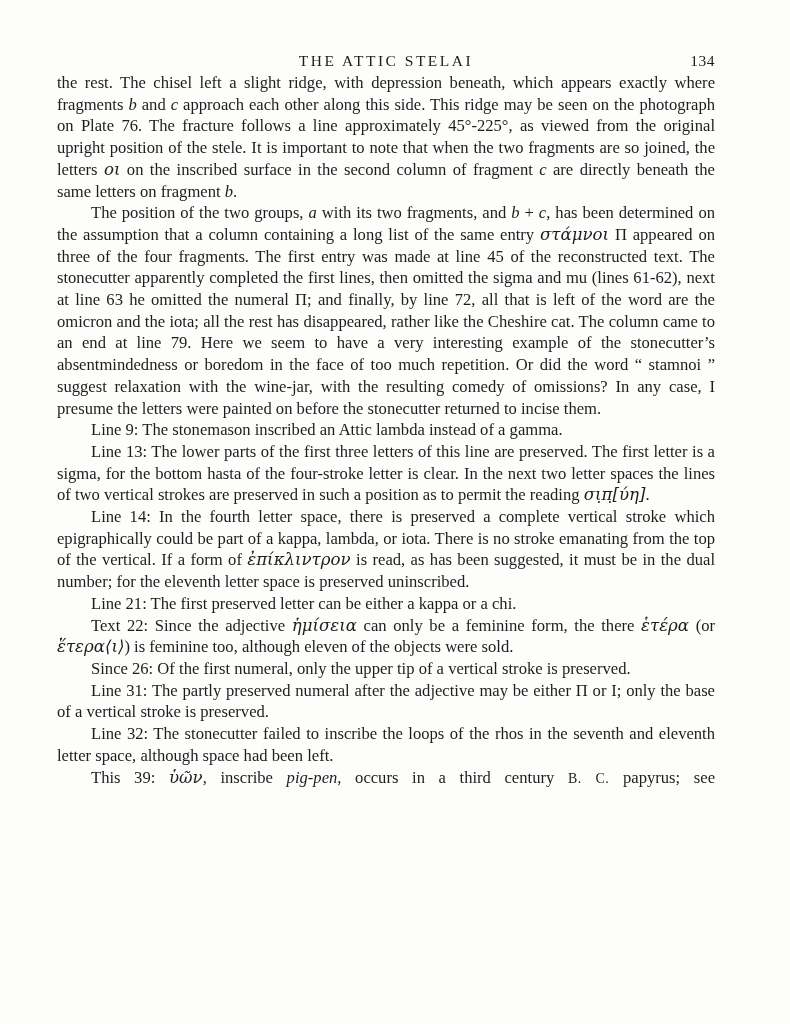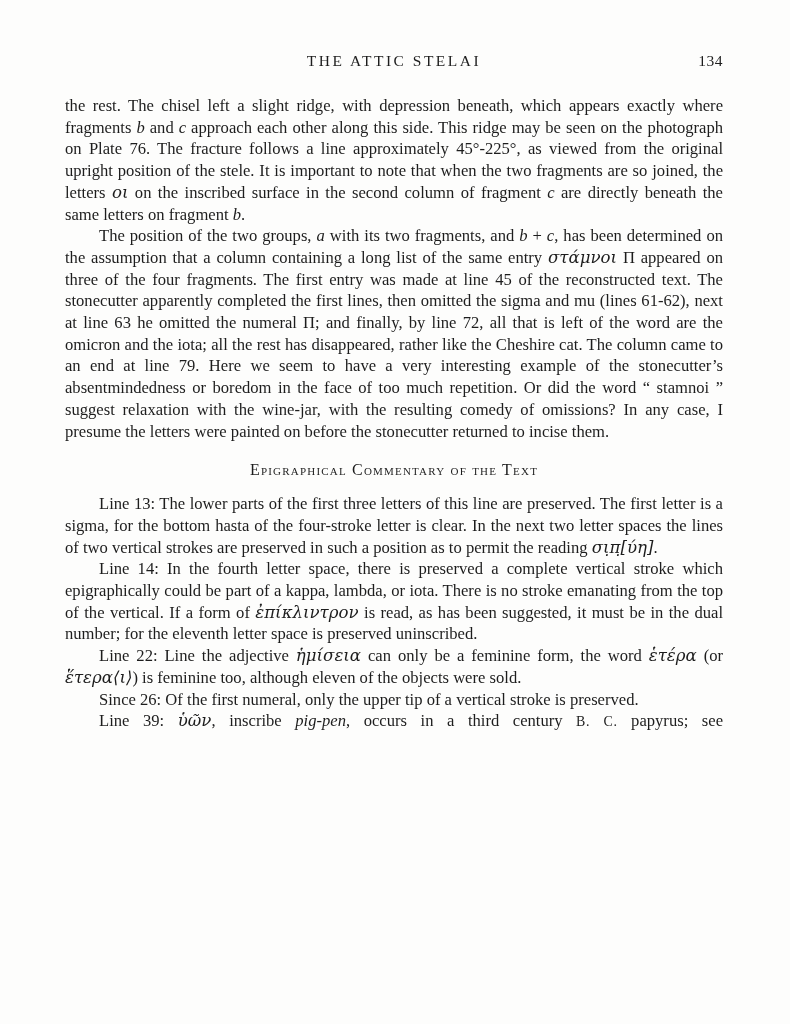--- a/index.html
+++ b/index.html
@@ -16,41 +16,41 @@
     color: var(--ink);
     overflow: hidden;
   }
   .page {
     position: absolute;
     inset: 0;
     background: var(--paper);
   }
   .content {
     position: absolute;
-    left: 65px;
+    left: 57px;
     top: 52px;
     width: 658px;
   }
   .running-header {
     position: relative;
     height: 20px;
     font-size: 15.5px;
   }
   .rh-title {
     display: block;
     text-align: center;
     letter-spacing: 2.5px;
   }
   .rh-page {
     position: absolute;
     right: 0;
     top: 0;
     letter-spacing: 0.5px;
   }
-  .intro-section { margin-top: 23px; }
+  .intro-section { }
   .para {
     font-size: 16.6px;
     line-height: 21.7px;
     text-align: justify;
     color: var(--ink);
   }
   .para.indent { text-indent: 34px; }
   .para.jlast { text-align-last: justify; }
   .it { font-style: italic; }
   .gk { font-style: italic; font-family: "DejaVu Serif", "Liberation Serif", serif; }
@@ -73,24 +73,27 @@
     <div class="running-header">
       <span class="rh-title">THE ATTIC STELAI</span>
       <span class="rh-page">134</span>
     </div>
 
     <div class="intro-section">
         <p class="para"><span>the rest.  The chisel left a slight ridge, with depression beneath, which appears exactly where fragments </span><span class="it">b</span><span> and </span><span class="it">c</span><span> approach each other along this side.  This ridge may be seen on the photograph on Plate 76.  The fracture follows a line approximately 45°-225°, as viewed from the original upright position of the stele.  It is important to note that when the two fragments are so joined, the letters </span><span class="gk">οι</span><span> on the inscribed surface in the second column of fragment </span><span class="it">c</span><span> are directly beneath the same letters on fragment </span><span class="it">b</span><span>.</span></p>
         <p class="para indent"><span>The position of the two groups, </span><span class="it">a</span><span> with its two fragments, and </span><span class="it">b</span><span> + </span><span class="it">c</span><span>, has been determined on the assumption that a column containing a long list of the same entry </span><span class="gk">στάμνοι</span><span> Π appeared on three of the four fragments.  The first entry was made at line 45 of the reconstructed text.  The stonecutter apparently completed the first lines, then omitted the sigma and mu (lines 61-62), next at line 63 he omitted the numeral Π; and finally, by line 72, all that is left of the word are the omicron and the iota; all the rest has disappeared, rather like the Cheshire cat.  The column came to an end at line 79.  Here we seem to have a very interesting example of the stonecutter’s absentmindedness or boredom in the face of too much repetition.  Or did the word “ stamnoi ” suggest relaxation with the wine-jar, with the resulting comedy of omissions?  In any case, I presume the letters were painted on before the stonecutter returned to incise them.</span></p>
       </div>
 
-    <h2 class="section-heading">Epigraphical Commentary of the Text</h2>
 
     <div class="commentary-section">
+        <p class="para indent"><span>Line 9:  The stonemason inscribed an Attic lambda instead of a gamma.</span></p>
         <p class="para indent"><span>Line 13:  The lower parts of the first three letters of this line are preserved.  The first letter is a sigma, for the bottom hasta of the four-stroke letter is clear.  In the next two letter spaces the lines of two vertical strokes are preserved in such a position as to permit the reading </span><span class="gk">σι̣π̣[ύη]</span><span>.</span></p>
         <p class="para indent"><span>Line 14:  In the fourth letter space, there is preserved a complete vertical stroke which epigraphically could be part of a kappa, lambda, or iota.  There is no stroke emanating from the top of the vertical.  If a form of </span><span class="gk">ἐπίκλιντρον</span><span> is read, as has been suggested, it must be in the dual number; for the eleventh letter space is preserved uninscribed.</span></p>
-        <p class="para indent"><span>Line 22:  Line the adjective </span><span class="gk">ἡμίσεια</span><span> can only be a feminine form, the word </span><span class="gk">ἑτέρα</span><span> (or </span><span class="gk">ἕτερα⟨ι⟩</span><span>) is feminine too, although eleven of the objects were sold.</span></p>
+        <p class="para indent"><span>Line 21:  The first preserved letter can be either a kappa or a chi.</span></p>
+        <p class="para indent"><span>Text 22:  Since the adjective </span><span class="gk">ἡμίσεια</span><span> can only be a feminine form, the there </span><span class="gk">ἑτέρα</span><span> (or </span><span class="gk">ἕτερα⟨ι⟩</span><span>) is feminine too, although eleven of the objects were sold.</span></p>
         <p class="para indent"><span>Since 26:  Of the first numeral, only the upper tip of a vertical stroke is preserved.</span></p>
-        <p class="para indent jlast"><span>Line 39:  </span><span class="gk">ὑῶν</span><span>, inscribe </span><span class="it">pig-pen</span><span>, occurs in a third century </span><span class="sc">B. C.</span><span> papyrus; see</span></p>
+        <p class="para indent"><span>Line 31:  The partly preserved numeral after the adjective may be either Π or Ι; only the base of a vertical stroke is preserved.</span></p>
+        <p class="para indent"><span>Line 32:  The stonecutter failed to inscribe the loops of the rhos in the seventh and eleventh letter space, although space had been left.</span></p>
+        <p class="para indent jlast"><span>This 39:  </span><span class="gk">ὑῶν</span><span>, inscribe </span><span class="it">pig-pen</span><span>, occurs in a third century </span><span class="sc">B. C.</span><span> papyrus; see</span></p>
       </div>
 
   </div>
 </div>
 
 </body></html>

